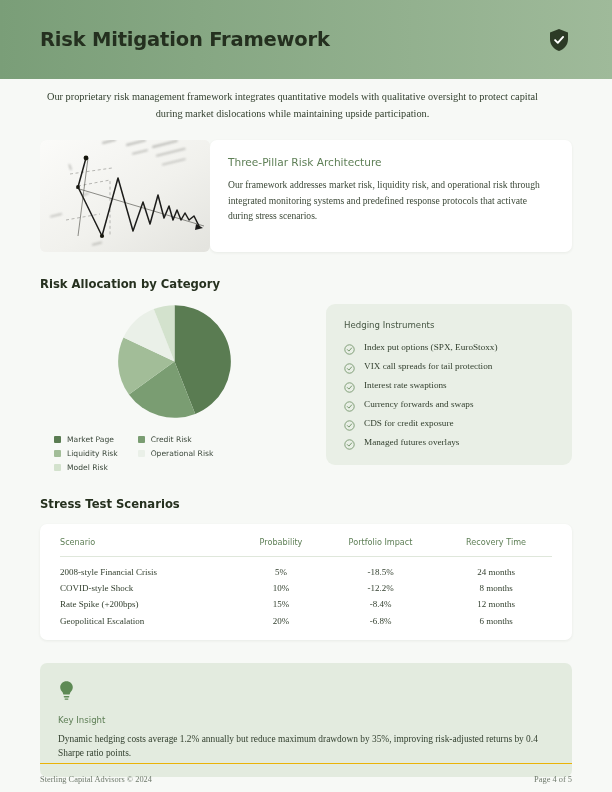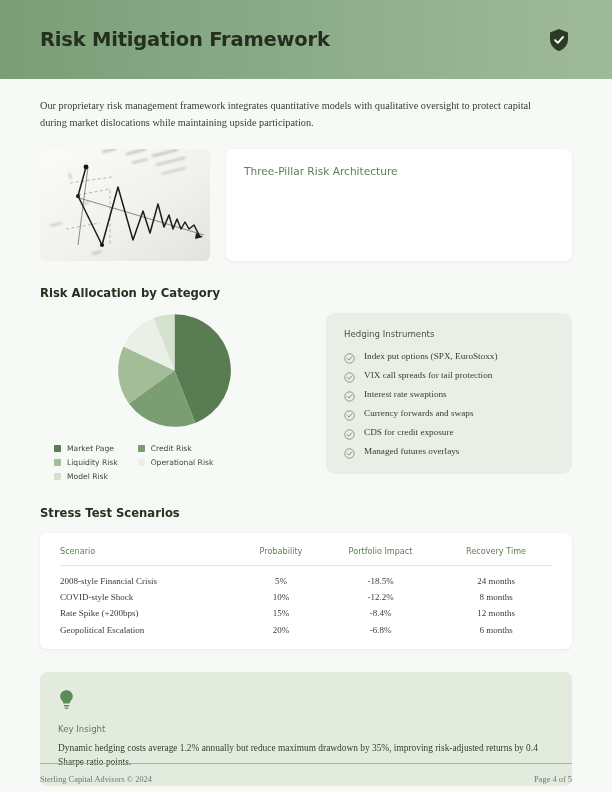--- a/index.html
+++ b/index.html
@@ -24,25 +24,25 @@
     font-family:"DejaVu Sans", sans-serif;
     font-size:19.5px; font-weight:700; letter-spacing:-0.2px;
     color:#24301f;
   }
   .shield-badge { width:26px; height:26px; display:block; }
 
   
   .content { padding:0 40px; }
   .intro {
     font-size:10.3px; line-height:17px; color:#33402f;
-    margin-top:18px; max-width:505px;
-  }
-
-  
-  .feature { display:flex; gap:16px; margin-top:18px; align-items:stretch;justify-content:flex-end; }
+    margin-top:9px; max-width:505px;text-align:center;
+  }
+
+  
+  .feature { display:flex; margin-top:18px; align-items:stretch;justify-content:flex-end; }
   .feature-img {
     width:170px; height:112px; border-radius:6px; overflow:hidden;
     background:#f2f2ee; flex:none; position:relative;
   }
   .feature-img svg { display:block; width:100%; height:100%; }
   .feature-card {
     flex:1; background:#ffffff; border-radius:7px;
     padding:16px 18px 17px 18px;
     box-shadow:0 1px 3px rgba(40,60,35,0.07);
   }
@@ -193,20 +193,21 @@
           <circle cx="62" cy="96" r="2.1" fill="#15150f" filter="url(#soft)"></circle>
           <path d="M156 84 L163 88 L155 90 Z" fill="#1c1c1a" filter="url(#soft)"></path>
           <g filter="url(#softer)" opacity="0.45" fill="#6e6e69">
             <rect x="30" y="24" width="6" height="1.6" transform="rotate(72 30 24)"></rect>
             <rect x="42" y="55" width="7" height="1.6" transform="rotate(-22 42 55)"></rect>
           </g>
         </svg>
       </div>
       <div class="feature-card">
         <h3>Three-Pillar Risk Architecture</h3>
+        <p>Our framework addresses market risk, liquidity risk, and operational risk through integrated monitoring systems and predefined response protocols that activate during stress scenarios.</p>
       </div>
     </div>
 
     <h2 class="section-title">Risk Allocation by Category</h2>
 
     <div class="chart-row">
       <div class="chart-box">
         <div class="pie-wrap">
           <svg class="pie" id="pie-svg" viewBox="0 0 100 100">
               <path d="M50,50 L50,1 A49,49 0 0,1 68.03810308154922,95.55904780852433 Z" fill="#5a7c52"></path>

